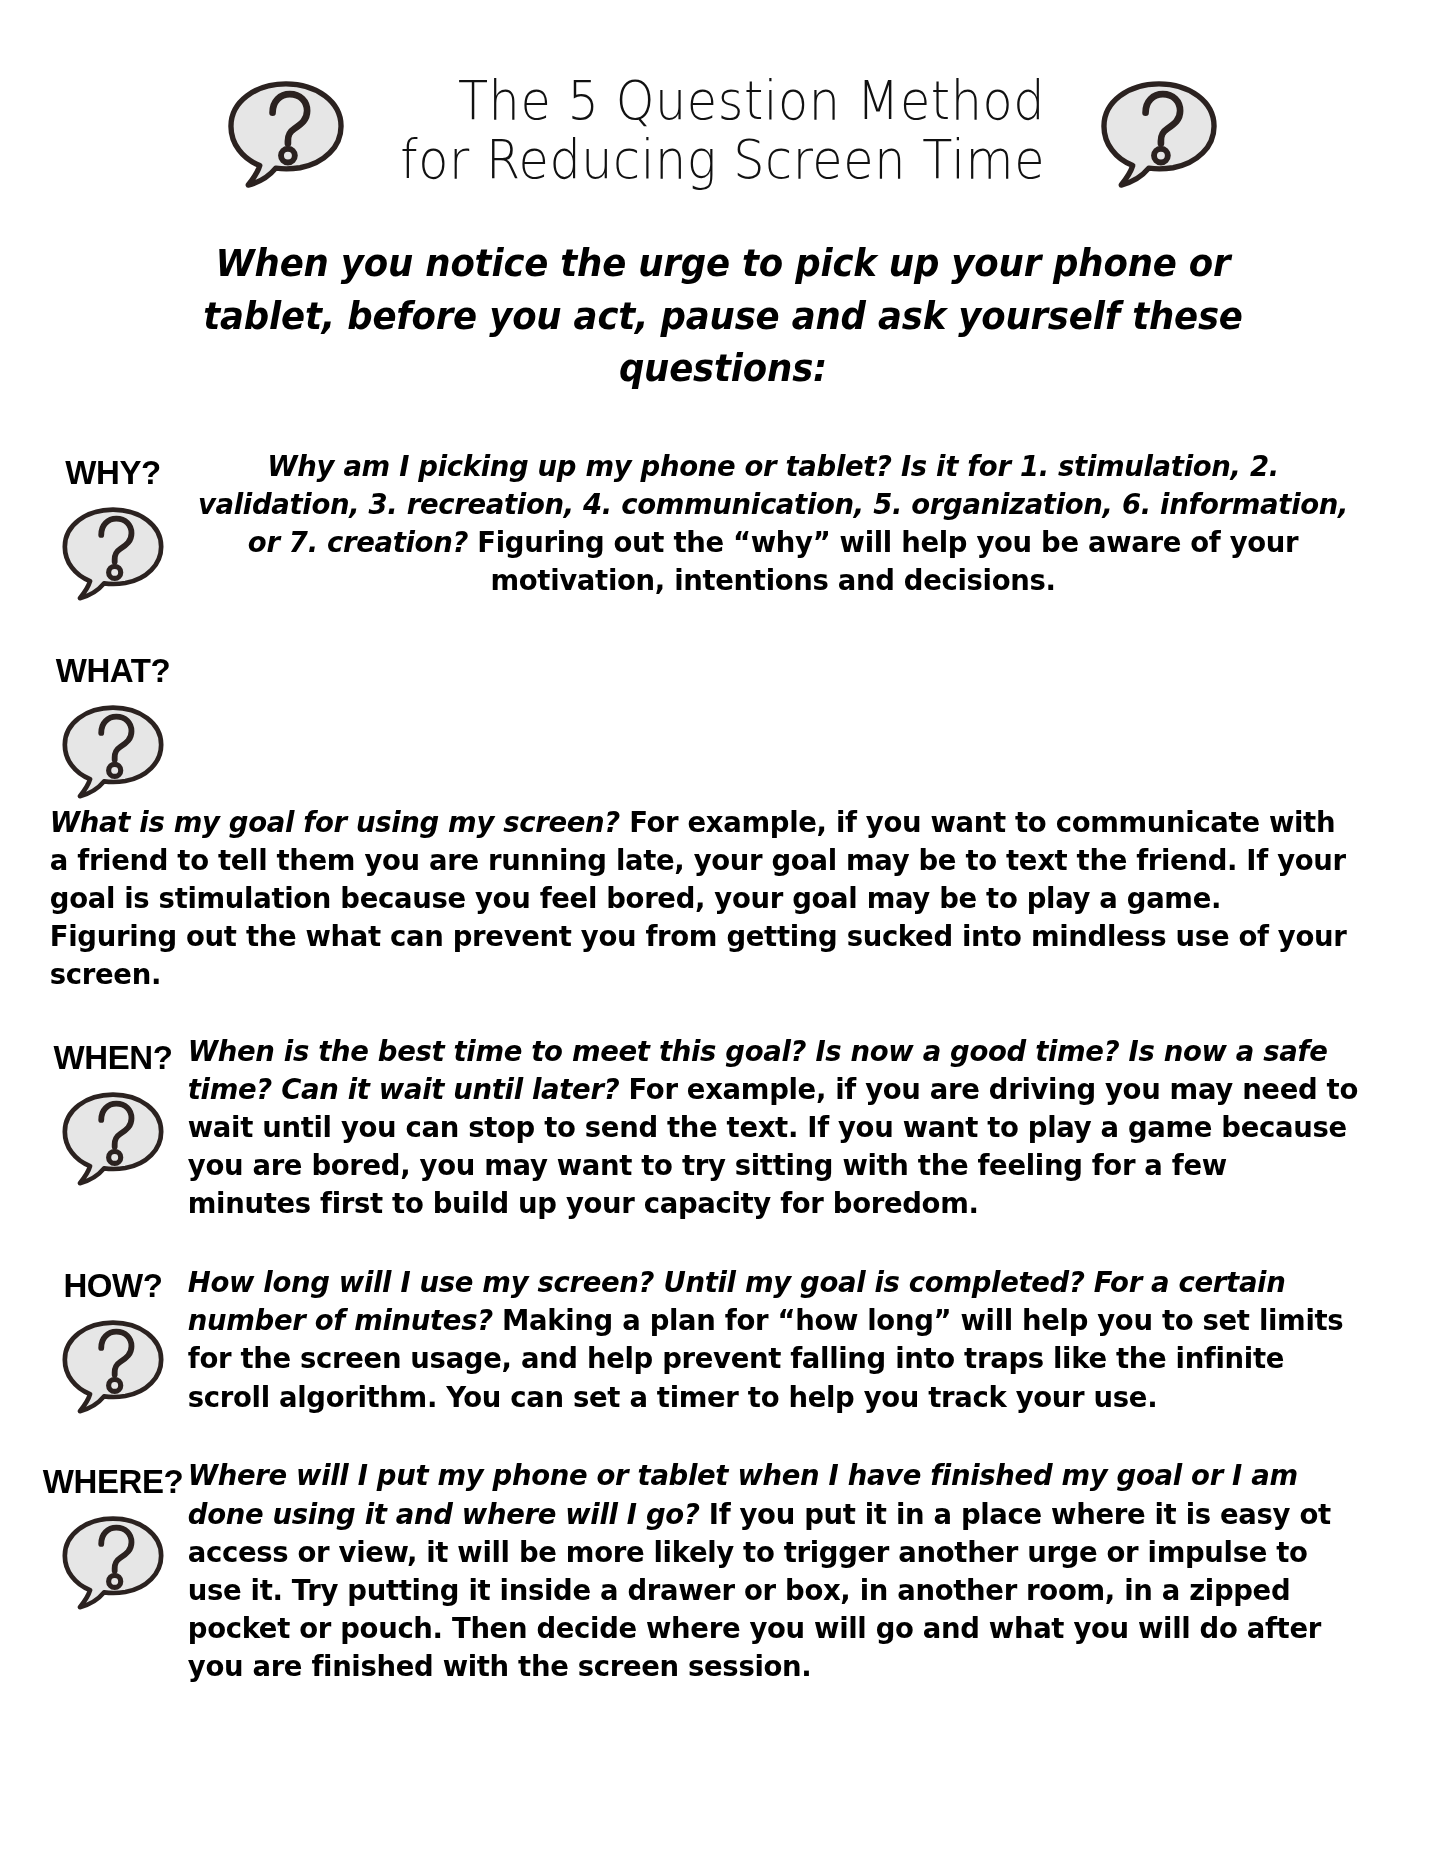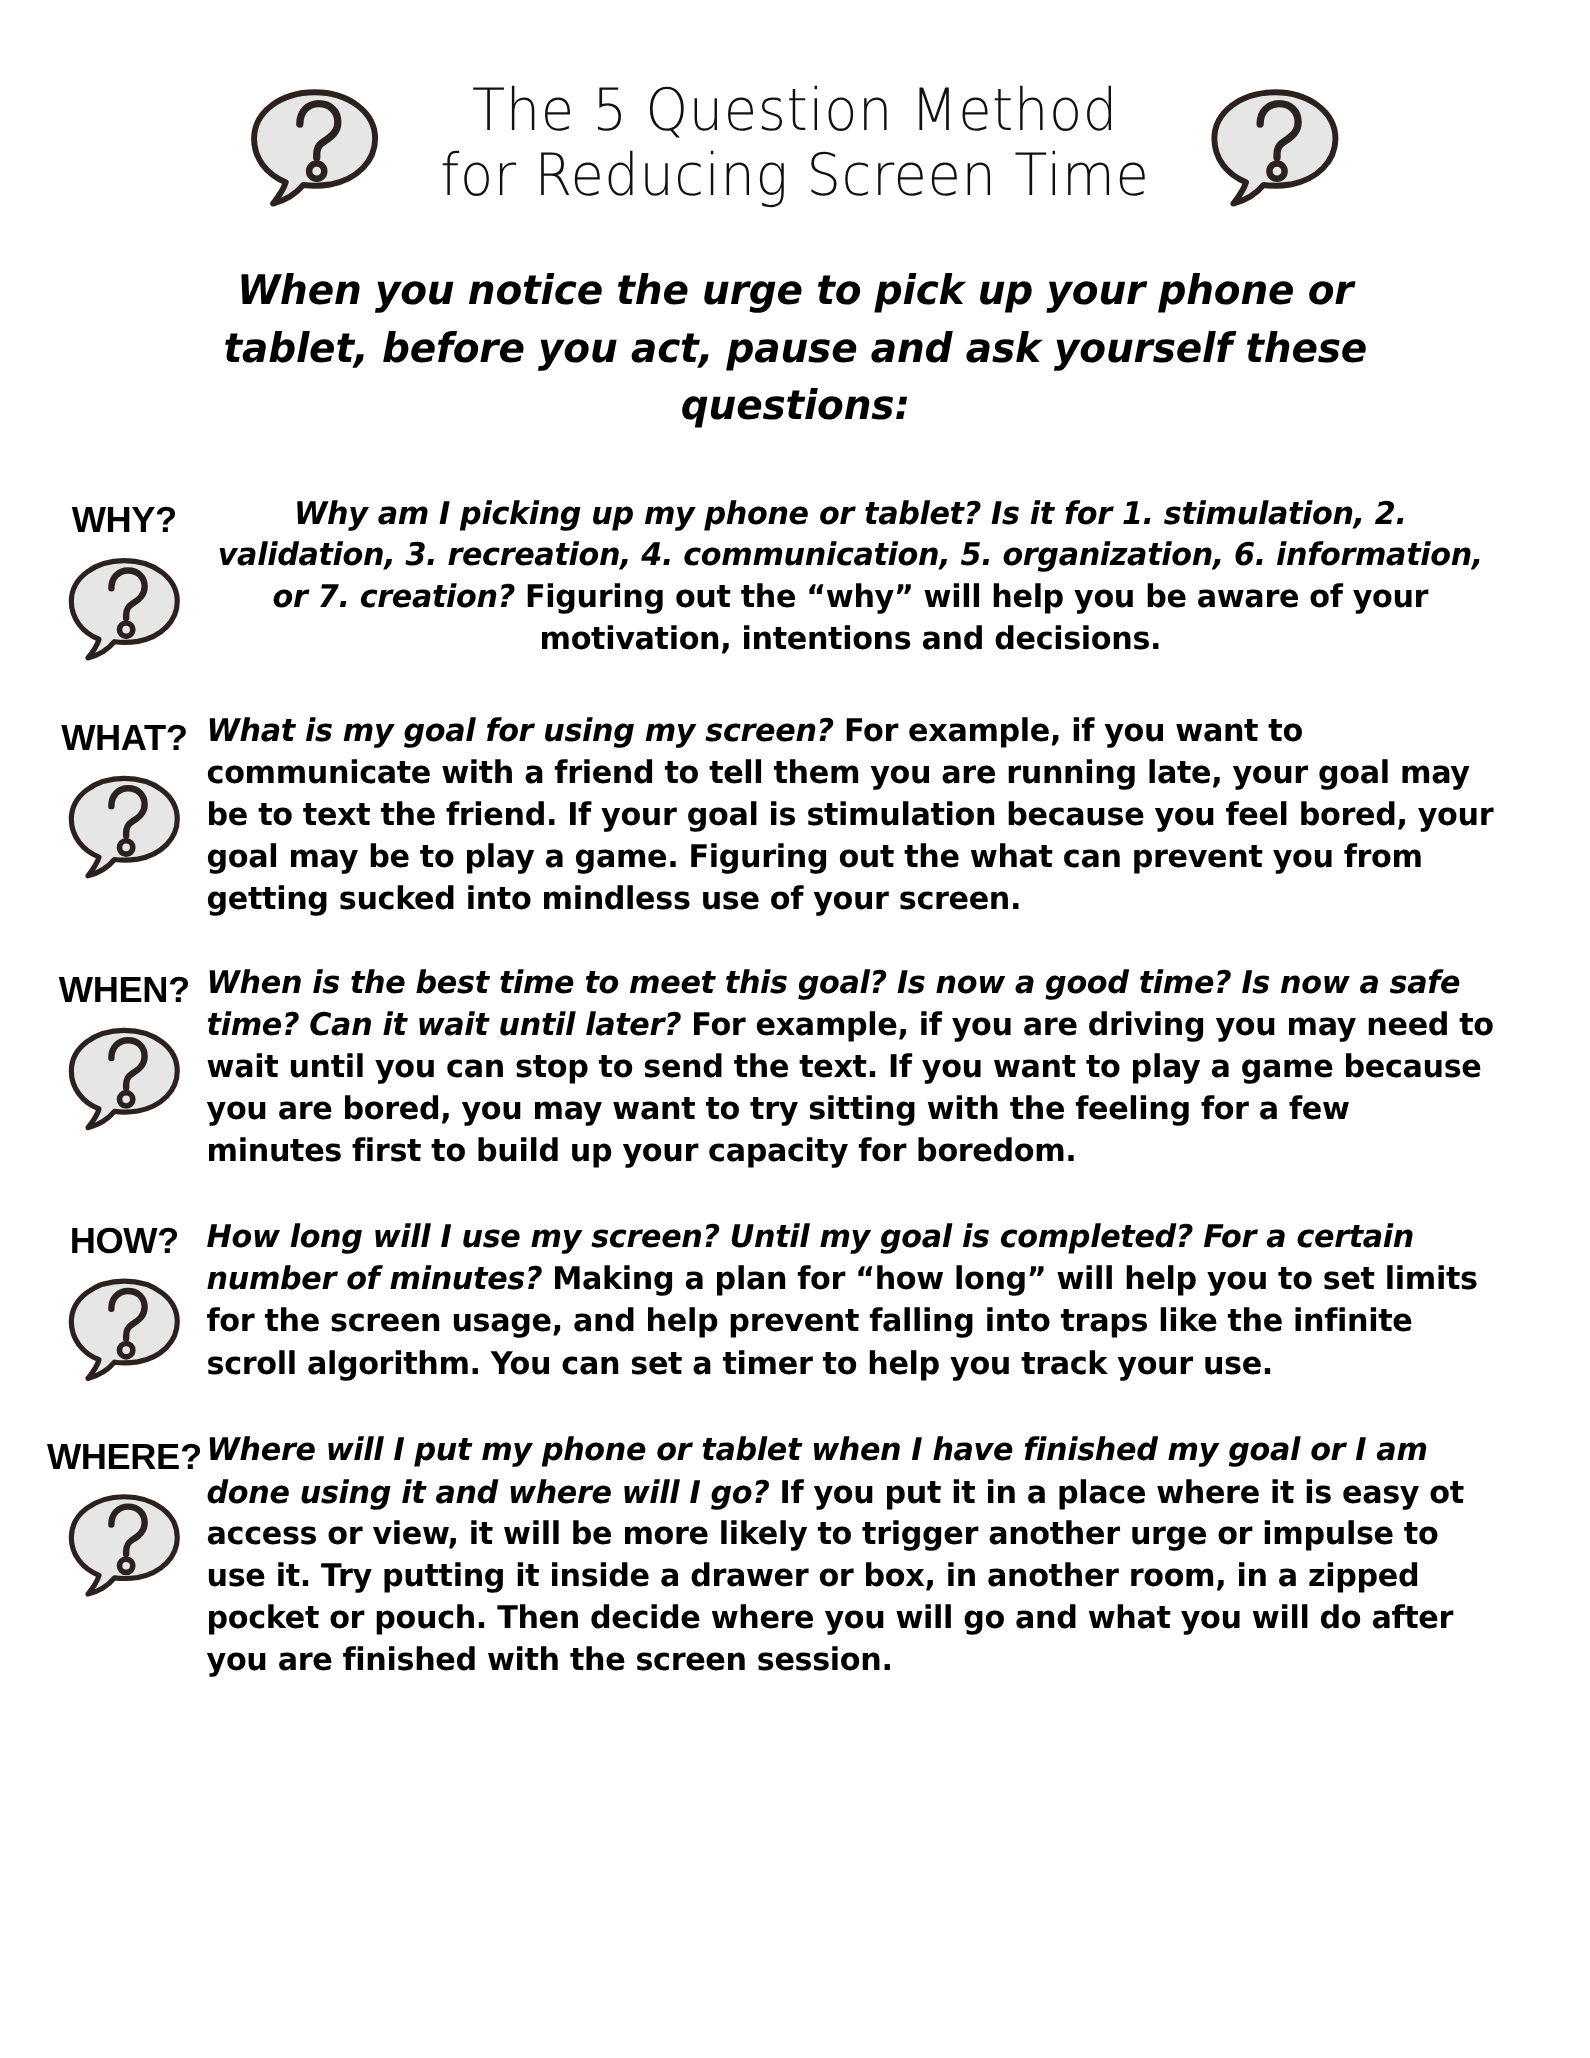--- a/index.html
+++ b/index.html
@@ -29,21 +29,21 @@
   .header {
     position: relative;
     display: flex;
     align-items: center;
     justify-content: center;
     padding-top: 66px;
     gap: 26px;
   }
 
   .title-block {
-    text-align: center;
+    text-align: right;
     line-height: 1.12;
   }
 
   .title-line {
     font-family: "DejaVu Sans", sans-serif;
     font-weight: 300;
     font-size: 53px;
     letter-spacing: 0.6px;
     color: #111111;
     white-space: nowrap;
@@ -119,21 +119,21 @@
 
   .q {
     font-style: italic;
   }
   .a {
     font-style: normal;
   }
 
   
   .row--why   { margin-bottom: 40px; text-align: center; }
-  .row--what  { margin-bottom: 38px; }
+  .row--what  { margin-bottom: 38px; flex-direction: column; }
   .row--when  { margin-bottom: 38px; margin-top: 30px; }
   .row--how   { margin-bottom: 38px; align-items: center; }
   .row--where { margin-bottom: 0; }
 </style>
 </head>
 <body>
 
 <div class="page">
 
   <div class="header">

